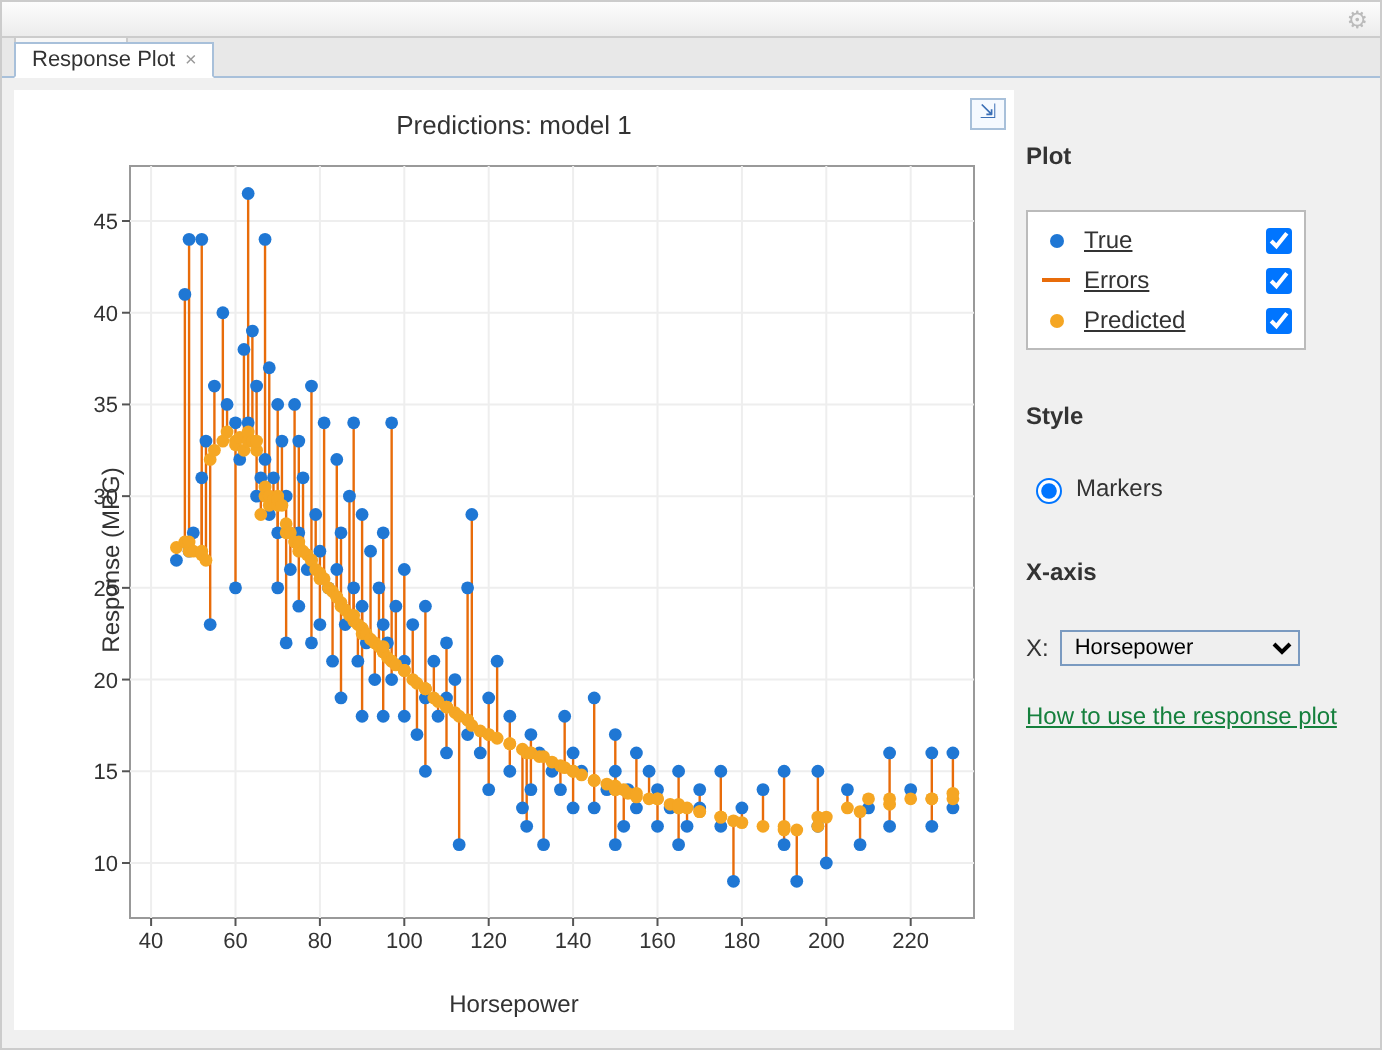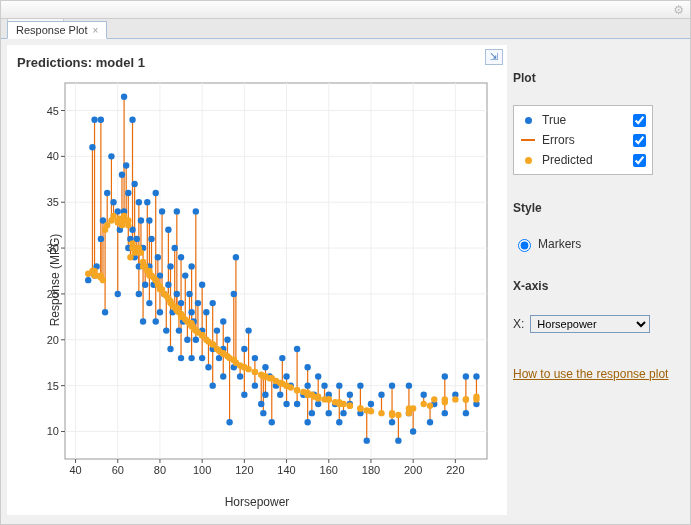--- a/index.html
+++ b/index.html
@@ -72,23 +72,23 @@
   }
   .plot-area {
     width: 500px;
     height: 470px;
     background: #fff;
     position: relative;
   }
   .chart-title {
     position: absolute;
     top: 10px;
-    left: 10px; right: 0;
-    text-align: left;
-    font-weight: bold;
+    left: 0; right: 0;
+    text-align: center;
+    font-weight: normal;
     font-size: 13px;
     color: #333;
   }
   .ylabel {
     position: absolute;
     left: 2px;
     top: 50%;
     transform: translateY(-50%) rotate(-90deg);
     transform-origin: center;
     font-size: 12px;
@@ -137,32 +137,32 @@
   .legend-row {
     display: flex;
     align-items: center;
     gap: 6px;
     height: 20px;
   }
   .legend-sym { width: 16px; display:flex; align-items:center; justify-content:center; }
   .dot-blue { width:7px; height:7px; border-radius:50%; background:#1f77d4; }
   .dot-orange { width:7px; height:7px; border-radius:50%; background:#f5a623; }
   .line-orange { width:14px; height:2px; background:#e86c0a; }
-  .legend-row span.lbl { flex:1; }
+  .legend-row span.lbl { flex:1;text-decoration:underline; }
   .legend-row input[type=checkbox] { margin:0; }
   .radio-row { display:flex; align-items:center; gap:4px; height:18px; font-size:12px; }
   .radio-row.disabled { color:#aaa; }
   .xsel-row { display:flex; align-items:center; gap:6px; margin-top:2px; }
   select {
     font-size: 11px;
     padding: 1px 2px;
     width: 120px;
     border: 1px solid #7a9ac0;
   }
-  a.help { color: #a16207; font-size: 12px; text-decoration: underline; margin-top: 16px; display:inline-block; }
+  a.help { color: #15803d; font-size: 12px; text-decoration: underline; margin-top: 0; display:inline-block; }
   svg.plot { position:absolute; left:40px; top:30px; }
   .tick-label { font-size:11px; fill:#333; }
 </style>
 </head>
 <body>
 
 <div class="window">
   <div class="titlebar">
     <div class="tab">Model 1</div>
     <div class="gear">⚙</div>

